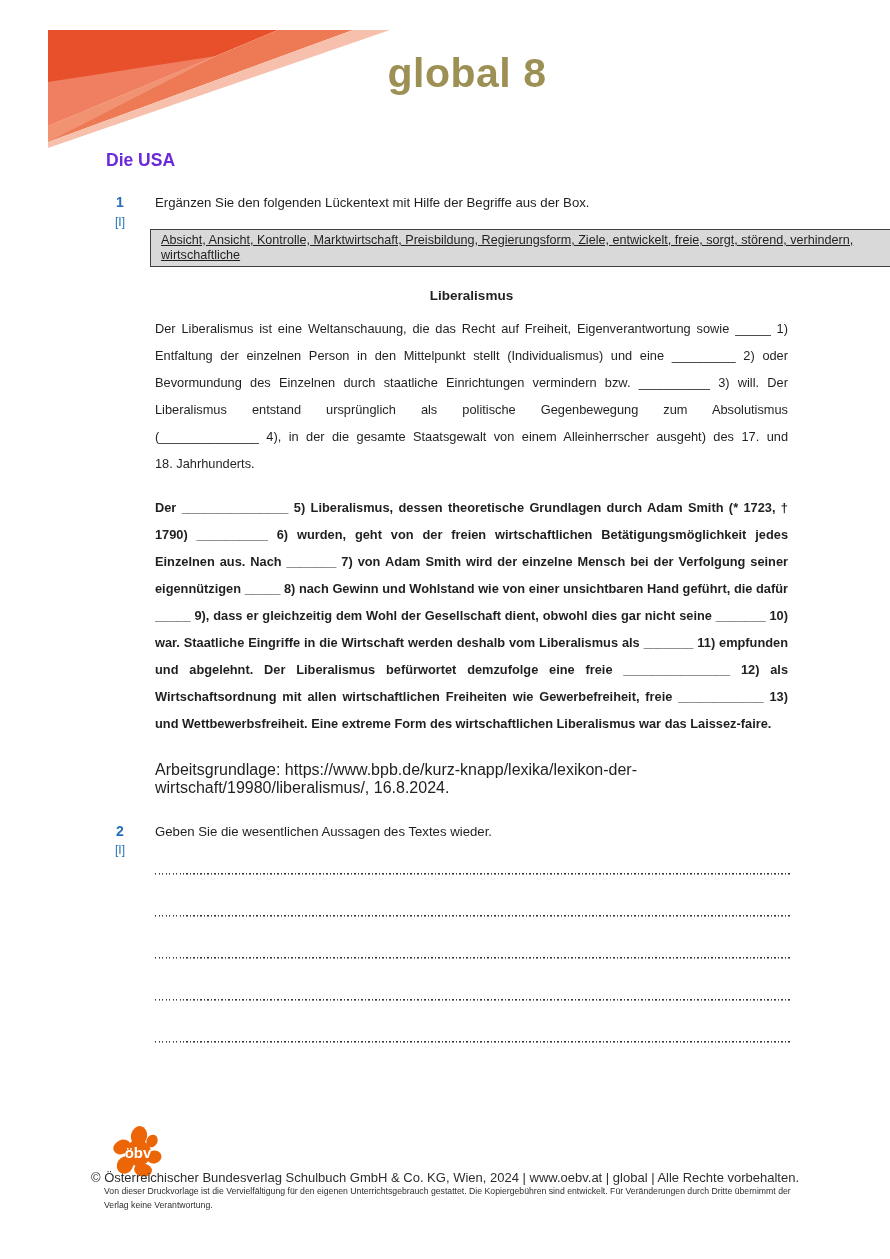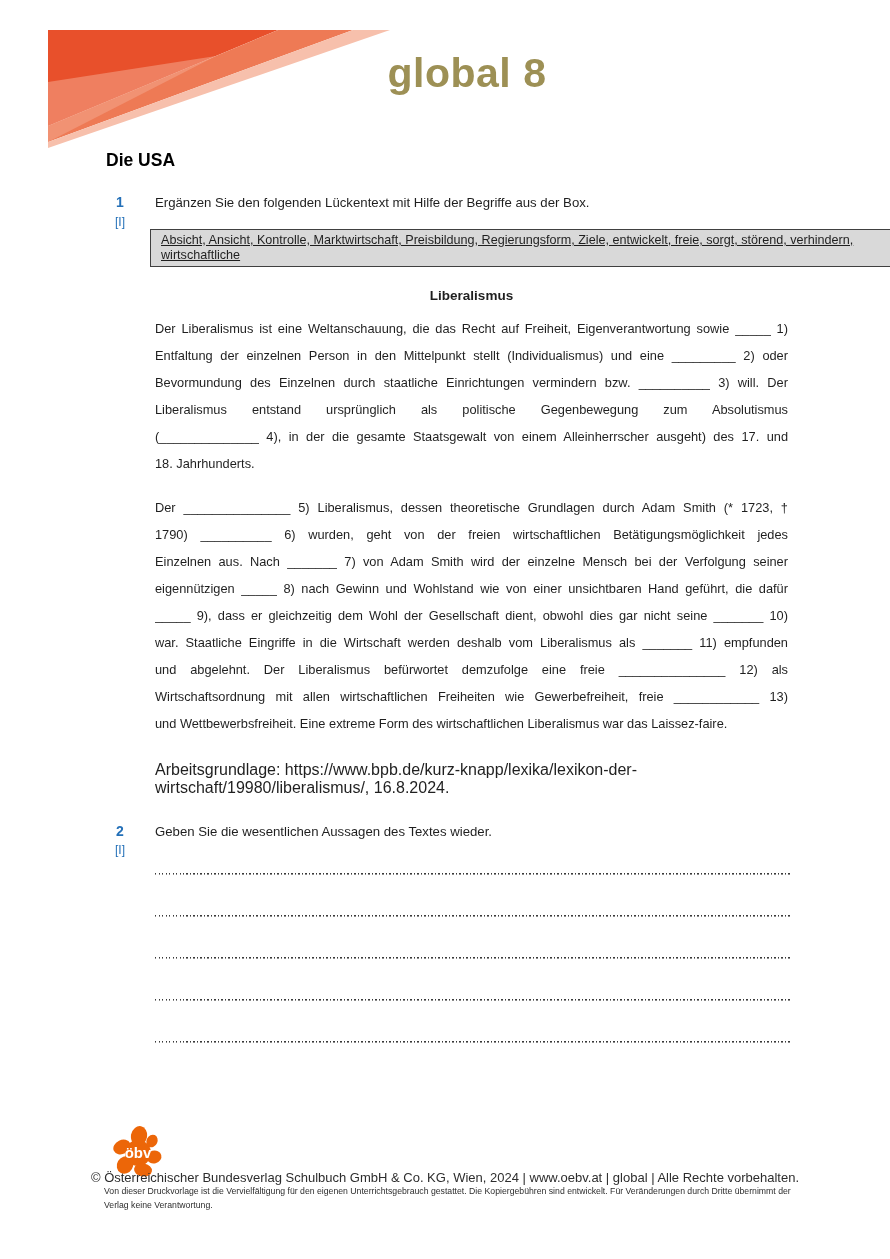--- a/index.html
+++ b/index.html
@@ -18,21 +18,21 @@
 
   
   .logo-triangles { position: absolute; left: 48px; top: 30px; width: 342px; height: 118px; }
   .brand-title {
     position: absolute; left: 0; top: 50px; width: 890px;
     text-align: center; font-size: 41px; font-weight: 700;
     color: #9d9055; letter-spacing: 0.5px; padding-left: 22px;
   }
   .section-title {
     position: absolute; left: 106px; top: 150px;
-    font-size: 17.5px; font-weight: 700; color: #000000;
+    font-size: 17.5px; font-weight: 700; color: #6d28d9;
   }
 
   
   .ex-num {
     position: absolute; left: 104px; width: 32px; text-align: center;
     color: #2470b8; font-weight: 700; font-size: 14px;
   }
   .ex-tag {
     position: absolute; left: 104px; width: 32px; text-align: center;
     color: #2470b8; font-weight: 400; font-size: 12px;
@@ -110,21 +110,21 @@
 
   <div class="para" style="top:315px;">
     <div class="jline">Der Liberalismus ist eine Weltanschauung, die das Recht auf Freiheit, Eigenverantwortung sowie _____ 1)</div>
     <div class="jline">Entfaltung der einzelnen Person in den Mittelpunkt stellt (Individualismus) und eine _________ 2) oder</div>
     <div class="jline">Bevormundung des Einzelnen durch staatliche Einrichtungen vermindern bzw. __________ 3) will. Der</div>
     <div class="jline">Liberalismus entstand ursprünglich als politische Gegenbewegung zum Absolutismus</div>
     <div class="jline">(______________ 4), in der die gesamte Staatsgewalt von einem Alleinherrscher ausgeht) des 17. und</div>
     <div class="lline">18. Jahrhunderts.</div>
   </div>
 
-  <div class="para" style="top:494px;">
+  <div class="para" style="top:494px;font-weight:bold;">
     <div class="jline">Der _______________ 5) Liberalismus, dessen theoretische Grundlagen durch Adam Smith (* 1723, †</div>
     <div class="jline">1790) __________ 6) wurden, geht von der freien wirtschaftlichen Betätigungsmöglichkeit jedes</div>
     <div class="jline">Einzelnen aus. Nach _______ 7) von Adam Smith wird der einzelne Mensch bei der Verfolgung seiner</div>
     <div class="jline">eigennützigen _____ 8) nach Gewinn und Wohlstand wie von einer unsichtbaren Hand geführt, die dafür</div>
     <div class="jline">_____ 9), dass er gleichzeitig dem Wohl der Gesellschaft dient, obwohl dies gar nicht seine _______ 10)</div>
     <div class="jline">war. Staatliche Eingriffe in die Wirtschaft werden deshalb vom Liberalismus als _______ 11) empfunden</div>
     <div class="jline">und abgelehnt. Der Liberalismus befürwortet demzufolge eine freie _______________ 12) als</div>
     <div class="jline">Wirtschaftsordnung mit allen wirtschaftlichen Freiheiten wie Gewerbefreiheit, freie ____________ 13)</div>
     <div class="lline">und Wettbewerbsfreiheit. Eine extreme Form des wirtschaftlichen Liberalismus war das Laissez-faire.</div>
   </div>

